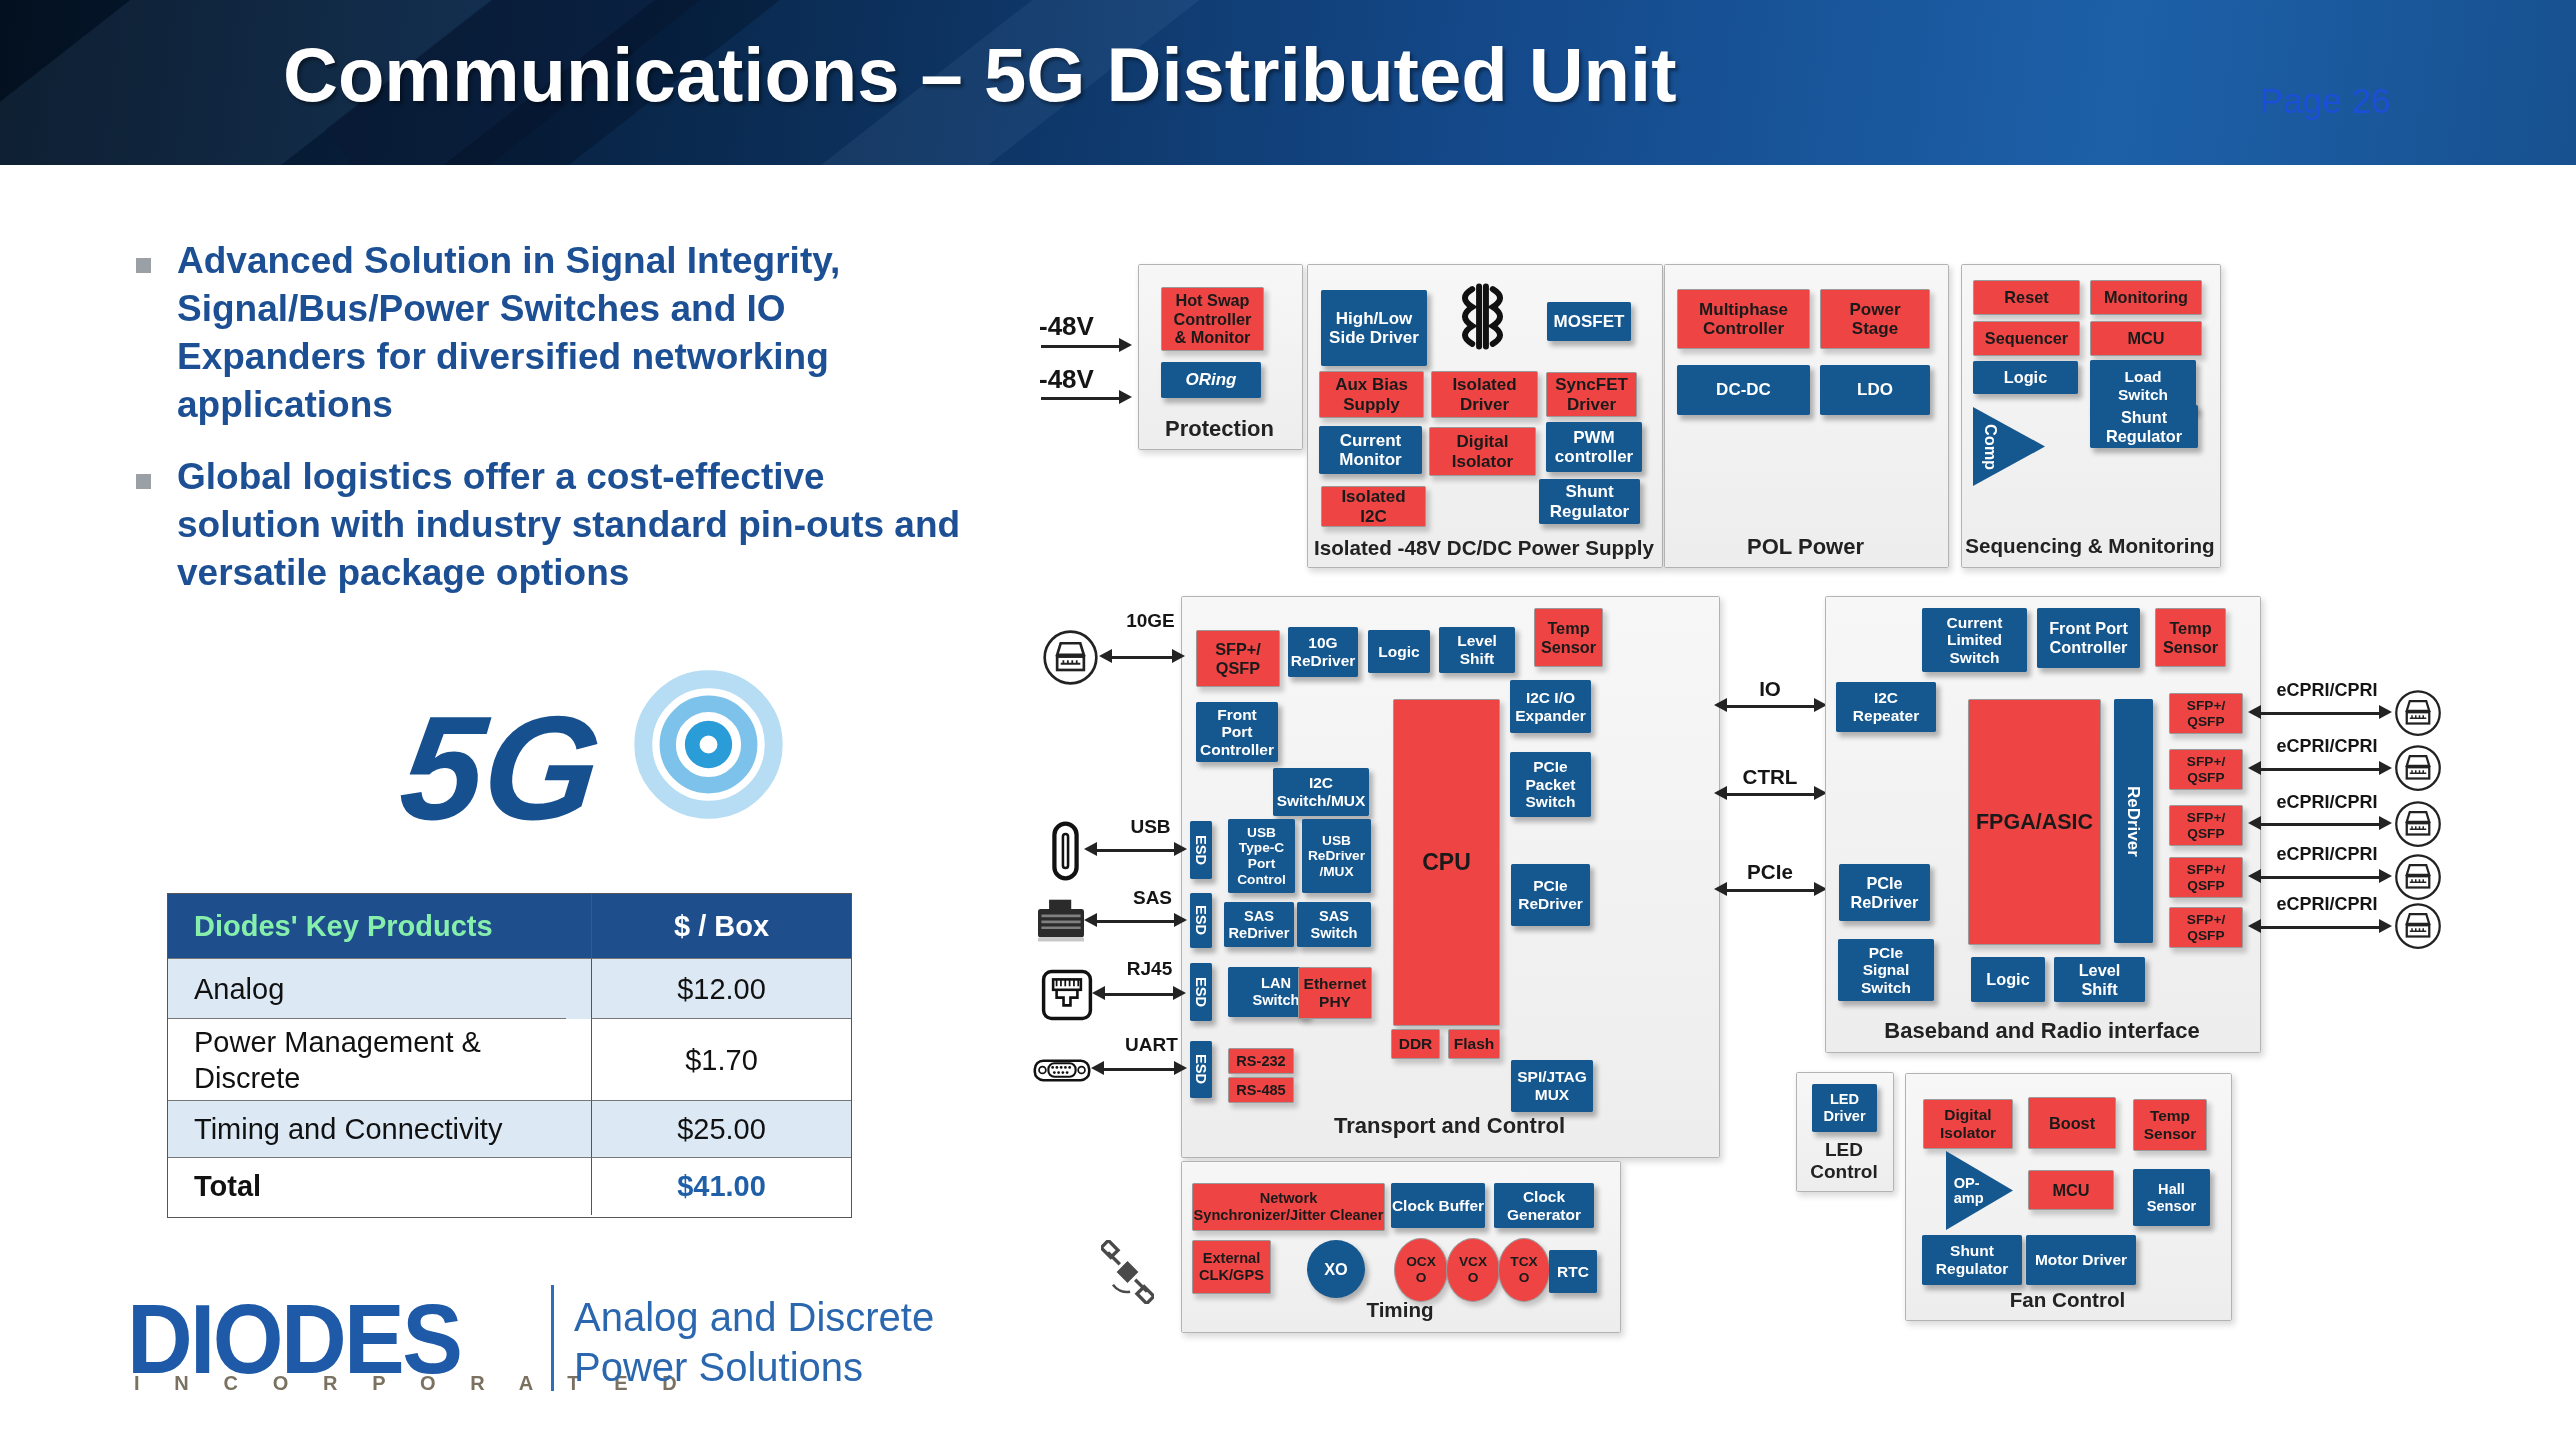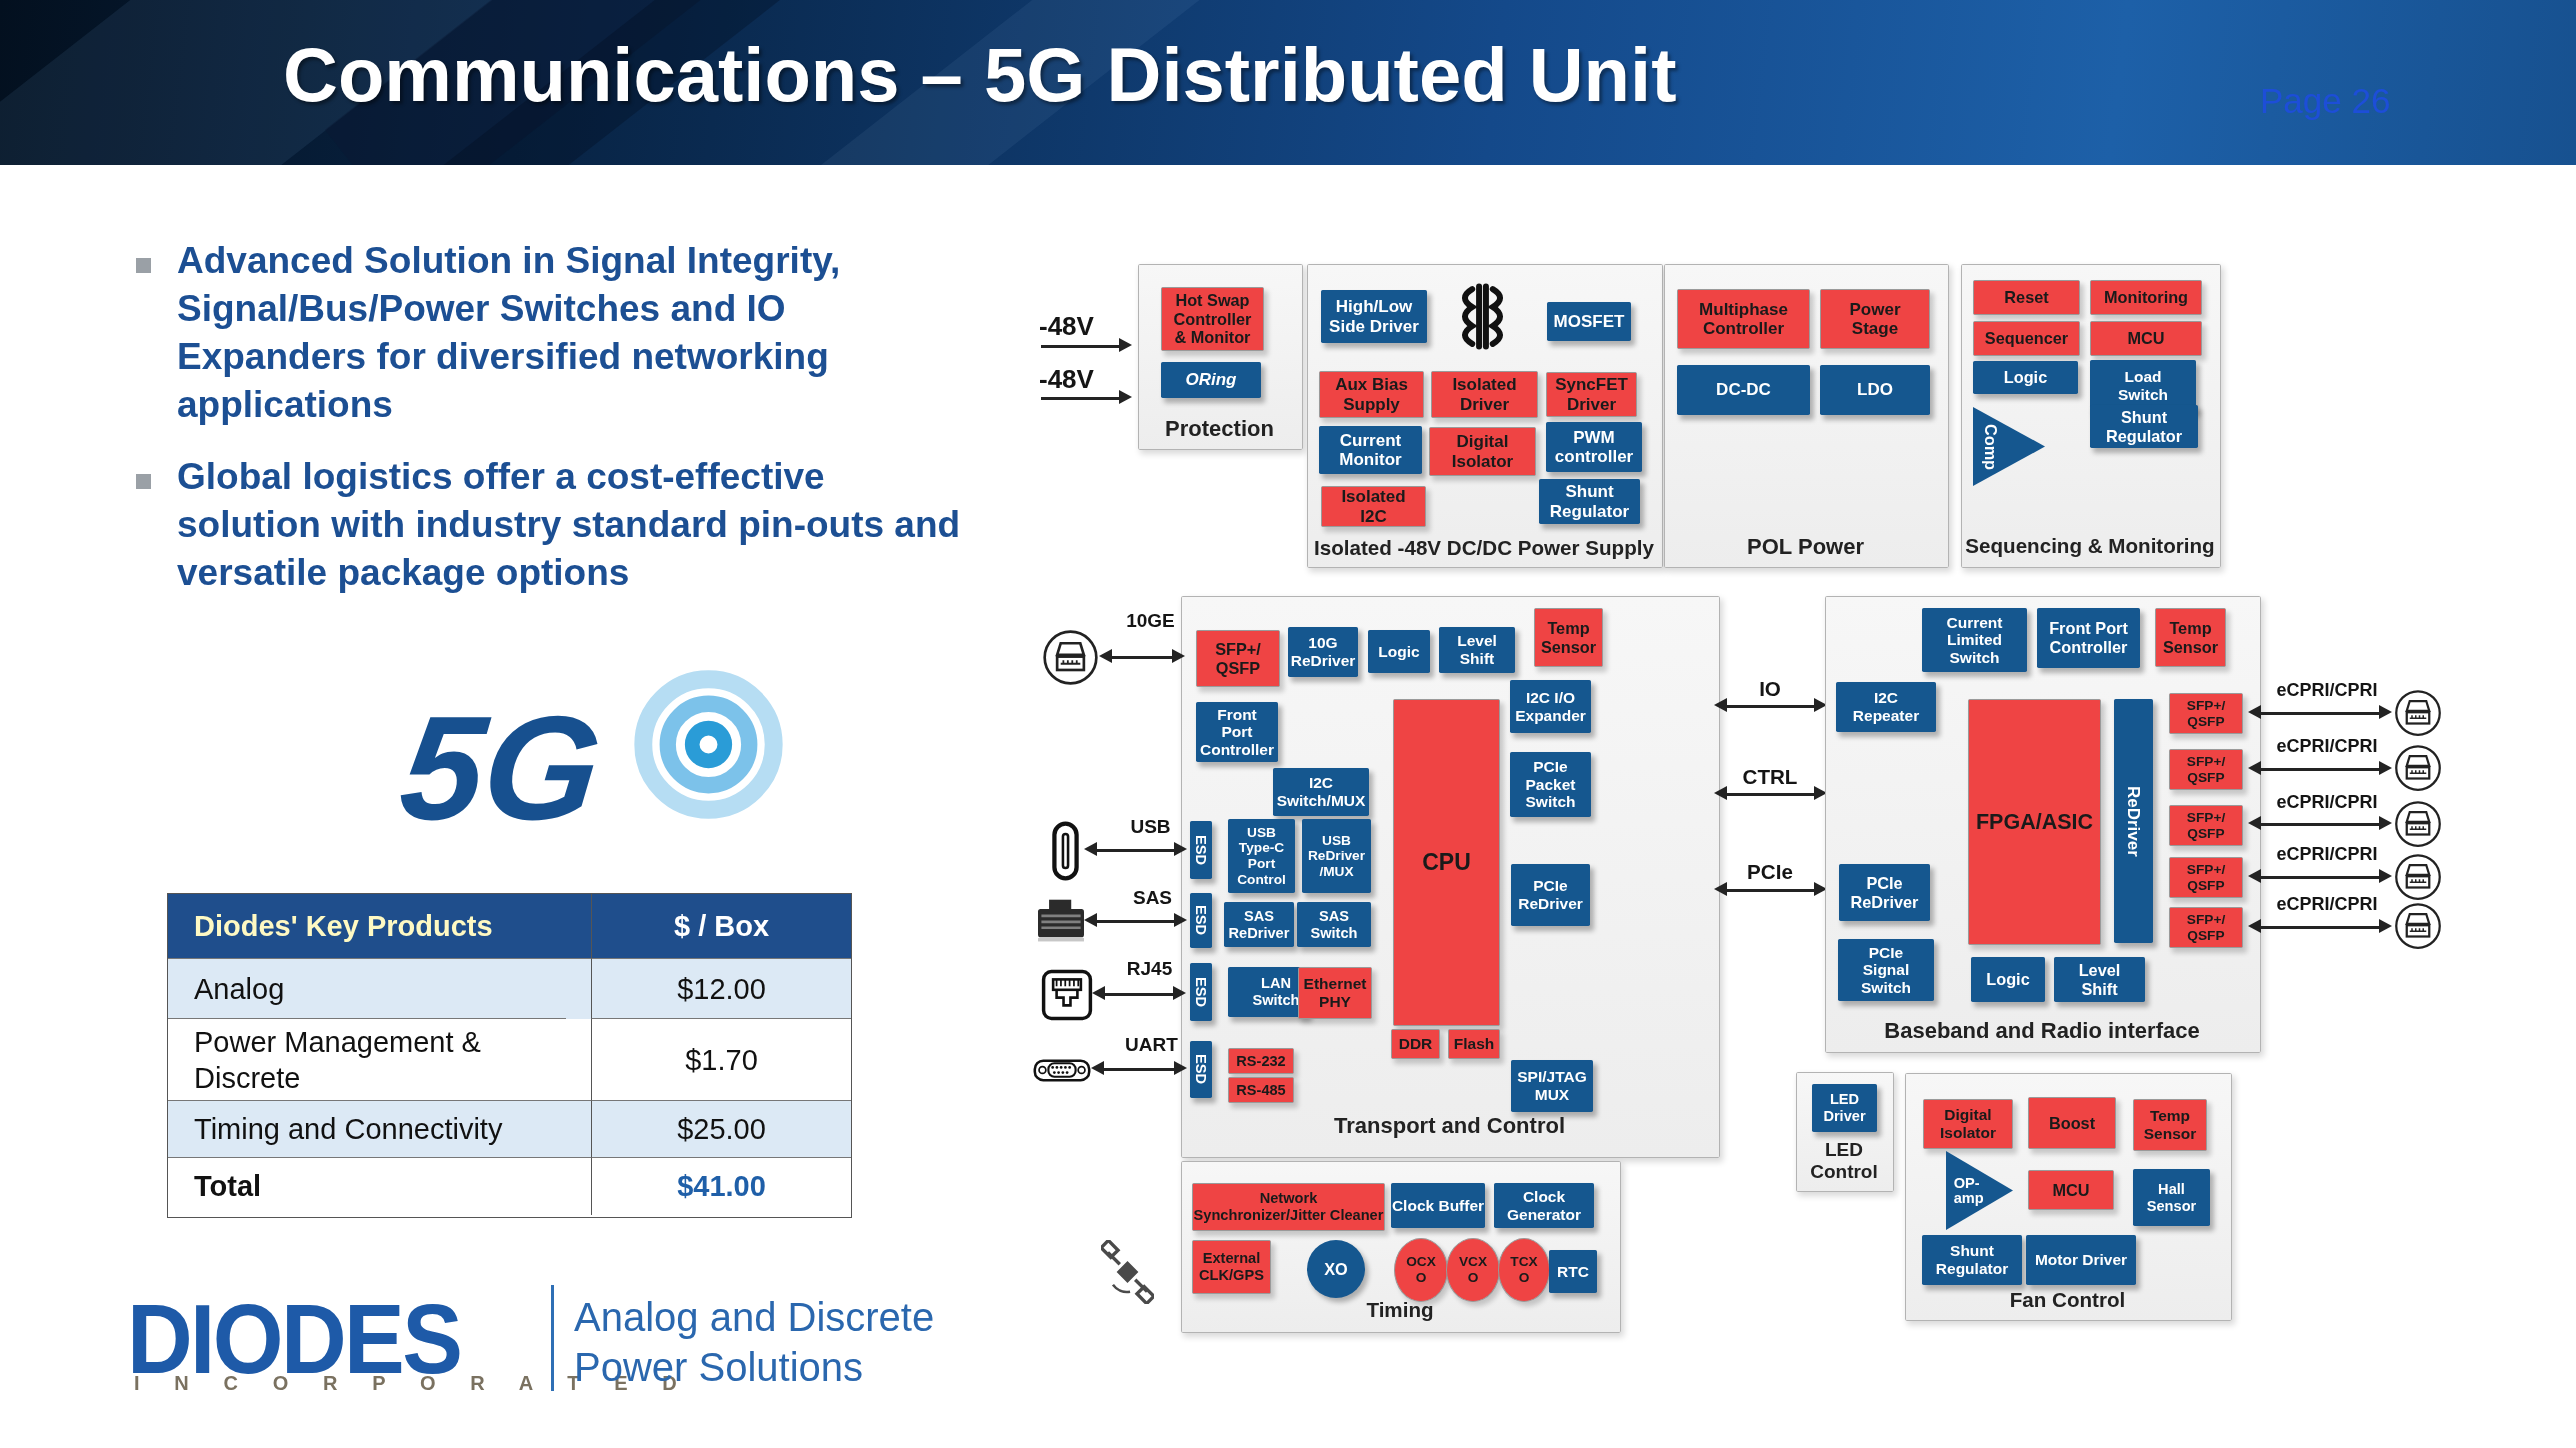--- a/index.html
+++ b/index.html
@@ -66,21 +66,21 @@
   <div class="bullet-tx" style="left:177px;top:453px;width:790px;">Global logistics offer a cost-effective solution with industry standard pin-outs and versatile package options</div>
 
   <svg class="icon" style="left:627px;top:663px;" width="163" height="163" viewBox="0 0 100 100">
     <circle cx="50" cy="50" r="40" stroke="#b6ddf3" stroke-width="11" fill="none"></circle>
     <circle cx="50" cy="50" r="25" stroke="#7cc2ea" stroke-width="10" fill="none"></circle>
     <circle cx="50" cy="50" r="10" stroke="#2a9cd7" stroke-width="9" fill="none"></circle>
   </svg>
   <div id="fiveg">5G</div>
 
   <div style="position:absolute;left:167px;top:893px;width:683px;height:323px;border:1.7px solid #555;">
-    <div class="tbl-cell" style="left:0;top:0;width:398px;height:64px;background:#1f4e8c;color:#fef9c3;font-weight:700;padding-left:26px;">Diodes' Key Products</div>
+    <div class="tbl-cell" style="left:0;top:0;width:398px;height:64px;background:#1f4e8c;color:#86efac;font-weight:700;padding-left:26px;">Diodes' Key Products</div>
     <div class="tbl-cell" style="left:423px;top:0;width:259px;height:64px;background:#1f4e8c;color:#fff;font-weight:700;justify-content:center;border-left:1.7px solid #555;">$ / Box</div>
     <div class="tbl-cell" style="left:0;top:64px;width:398px;height:60px;background:#dce9f5;padding-left:26px;border-top:1.7px solid #777;">Analog</div>
     <div class="tbl-cell" style="left:423px;top:64px;width:259px;height:60px;background:#dce9f5;justify-content:center;border-left:1.7px solid #555;border-top:1.7px solid #777;">$12.00</div>
     <div class="tbl-cell" style="left:0;top:124px;width:372px;height:82px;background:#fff;padding-left:26px;border-top:1.7px solid #777;line-height:1.25;">Power Management &amp; Discrete</div>
     <div class="tbl-cell" style="left:423px;top:124px;width:259px;height:82px;background:#fff;justify-content:center;border-left:1.7px solid #555;border-top:1.7px solid #777;">$1.70</div>
     <div class="tbl-cell" style="left:0;top:206px;width:398px;height:57px;background:#dce9f5;padding-left:26px;border-top:1.7px solid #777;">Timing and Connectivity</div>
     <div class="tbl-cell" style="left:423px;top:206px;width:259px;height:57px;background:#dce9f5;justify-content:center;border-left:1.7px solid #555;border-top:1.7px solid #777;">$25.00</div>
     <div class="tbl-cell" style="left:0;top:263px;width:398px;height:57px;background:#fff;padding-left:26px;font-weight:700;border-top:1.7px solid #777;">Total</div>
     <div class="tbl-cell" style="left:423px;top:263px;width:259px;height:57px;background:#fff;justify-content:center;font-weight:700;color:#1f5fa8;border-left:1.7px solid #555;border-top:1.7px solid #777;">$41.00</div>
   </div>
@@ -97,21 +97,21 @@
   <div class="arr1" style="left:1041px;top:397px;width:79px;"></div>
 
   <div class="g" style="left:1138px;top:264px;width:163px;height:184px;"></div>
   <div class="w" style="left:1161px;top:287px;width:101px;height:62px;font-size:16.3px;">Hot Swap
 Controller
 &amp; Monitor</div>
   <div class="b" style="left:1161px;top:362px;width:100px;height:36px;font-style:italic;">ORing</div>
   <div class="cap" style="left:1138px;top:416px;width:163px;">Protection</div>
 
   <div class="g" style="left:1307px;top:264px;width:354px;height:302px;"></div>
-  <div class="b" style="left:1321px;top:290px;width:106px;height:53px;">High/Low
+  <div class="b" style="left:1321px;top:290px;width:106px;height:76px;">High/Low
 Side Driver</div>
   <svg class="icon" style="left:1444px;top:282px;" width="77" height="69" viewBox="0 0 90 80">
     <g stroke="#111" stroke-width="7" fill="none" stroke-linecap="round">
       <path d="M33 8 q-17 10 0 21 q-17 11 0 22 q-17 11 0 21"></path>
       <path d="M57 8 q17 10 0 21 q17 11 0 22 q17 11 0 21"></path>
       <line x1="41" y1="5" x2="41" y2="75"></line>
         <line x1="49" y1="5" x2="49" y2="75"></line>
     </g>
   </svg>
   <div class="b" style="left:1547px;top:302px;width:84px;height:39px;">MOSFET</div>

